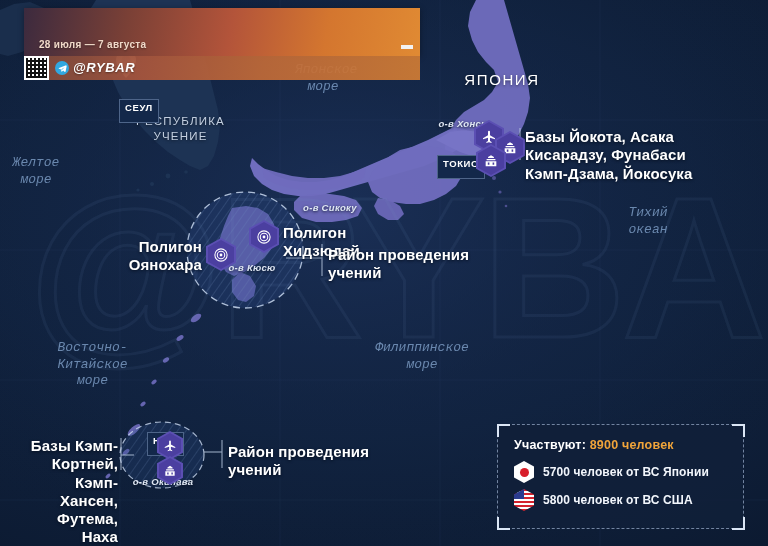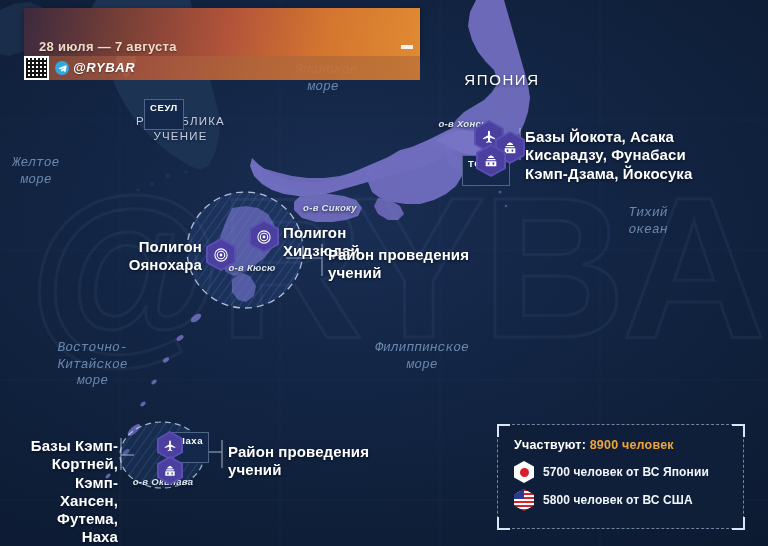--- a/index.html
+++ b/index.html
@@ -44,21 +44,21 @@
   }
   .banner-title {
     position: absolute; left: 14px; top: 7px;
     font-size: 16.5px; font-weight: 700; letter-spacing: 0.9px;
     color: #fdfdfd;
     text-shadow: 0 1px 2px rgba(0,0,0,.45);
     white-space: nowrap;
   }
   .banner-sub {
     position: absolute; left: 15px; top: 31px;
-    font-size: 13px; font-weight: 700; letter-spacing: .3px;
+    font-size: 10px; font-weight: 700; letter-spacing: .3px;
     color: #f0d9c8;
     text-shadow: 0 1px 2px rgba(0,0,0,.4);
     white-space: nowrap;
   }
   .banner-tick {
     position: absolute; right: 7px; top: 37px;
     width: 12px; height: 4px; background: #f2f2f2;
   }
 
   
@@ -113,22 +113,22 @@
   }
   .island-label {
     color: #dfe7f3; font-size: 9.5px; font-weight: 700; font-style: italic;
     letter-spacing: .3px; text-align: center;
     text-shadow: 0 1px 3px rgba(6,14,30,.85);
   }
   .city-chip {
     background: #13284a;
     border: 1px solid rgba(150,175,215,.45);
     color: #fff; font-size: 9.5px; font-weight: 700;
-    letter-spacing: .6px; padding: 2px 5px 16px 5px;
-    text-align: right; white-space: nowrap; margin-left: 25px;
+    letter-spacing: .6px; padding: 2px 5px 9px 5px;
+    text-align: right; white-space: nowrap;
   }
   .callout {
     color: #ffffff; font-size: 15px; font-weight: 700;
     line-height: 1.22; letter-spacing: .1px;
     text-shadow: 0 1px 3px rgba(6,14,30,.9);
   }
   .callout.right { text-align: left; }
   .callout.leftal { text-align: right; }
 
   

